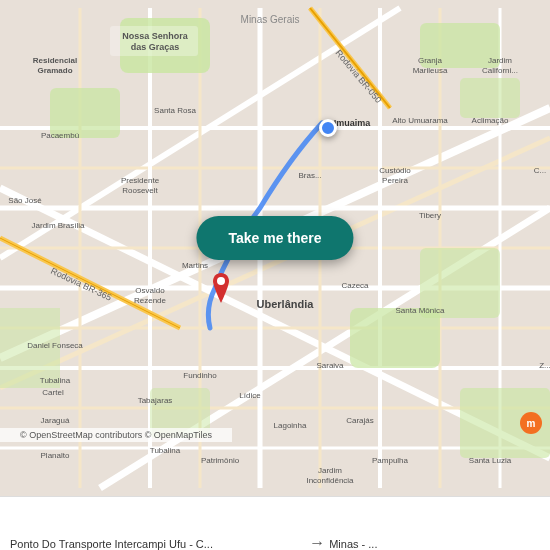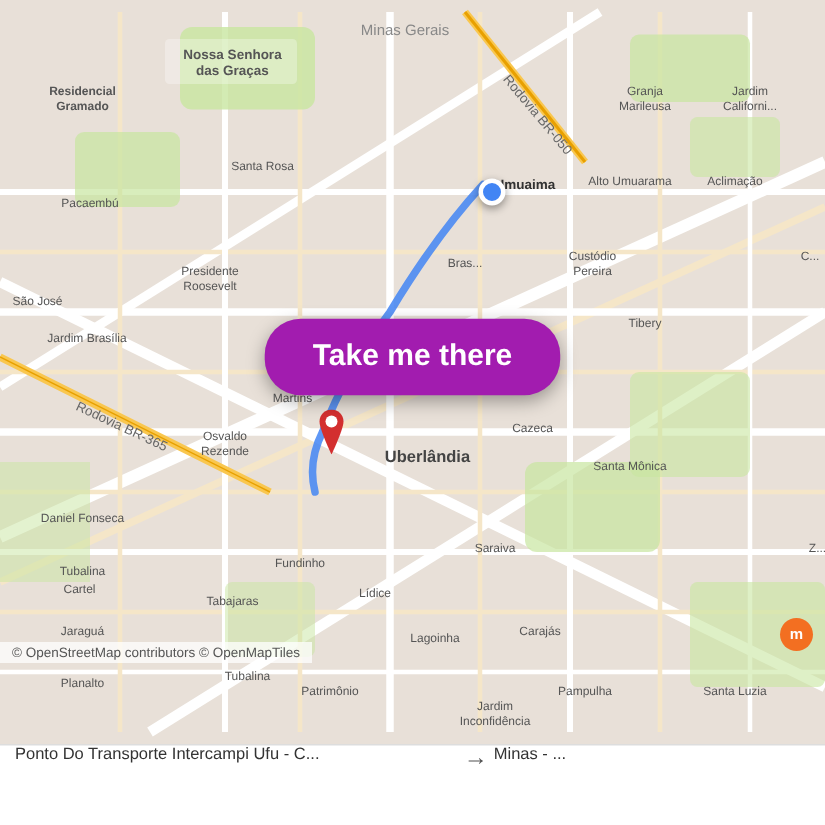--- a/index.html
+++ b/index.html
@@ -11,26 +11,26 @@
 
     
     .map-svg { width: 100%; height: 100%; position: absolute; top: 0; left: 0; }
 
     
     .take-me-there-btn {
       position: absolute;
       left: 50%;
       top: 48%;
       transform: translate(-50%, -50%);
-      background: #a21caf;
+      background: #0f766e;
       color: white;
       border: none;
       border-radius: 24px;
       padding: 14px 32px;
-      font-size: 20px;
+      font-size: 14px;
       font-weight: bold;
       cursor: pointer;
       box-shadow: 0 4px 12px rgba(0,0,0,0.35);
       white-space: nowrap;
       z-index: 10;
     }
 
     
     .origin-marker {
       position: absolute;
@@ -63,21 +63,21 @@
       width: 100%; height: 100%;
       z-index: 5;
       pointer-events: none;
     }
 
     
     .bottom-bar {
       background: white;
       height: 54px;
       display: flex;
-      align-items: flex-start;
+      align-items: flex-end;
       padding: 0 10px;
       border-top: 1px solid #ddd;
       gap: 0;
     }
 
     .bottom-item {
       flex: 1;
       display: flex;
       align-items: center;
       gap: 6px;
@@ -105,21 +105,21 @@
       padding: 0 4px;
     }
 
     .attribution {
       position: absolute;
       bottom: 54px;
       left: 0;
       background: rgba(255,255,255,0.75);
       font-size: 9px;
       color: #555;
-      padding: 2px 8px;
+      padding: 2px 20px;
     }
 
     .moovit-logo {
       position: absolute;
       bottom: 62px;
       right: 8px;
       display: flex;
       align-items: center;
       gap: 3px;
       z-index: 10;

